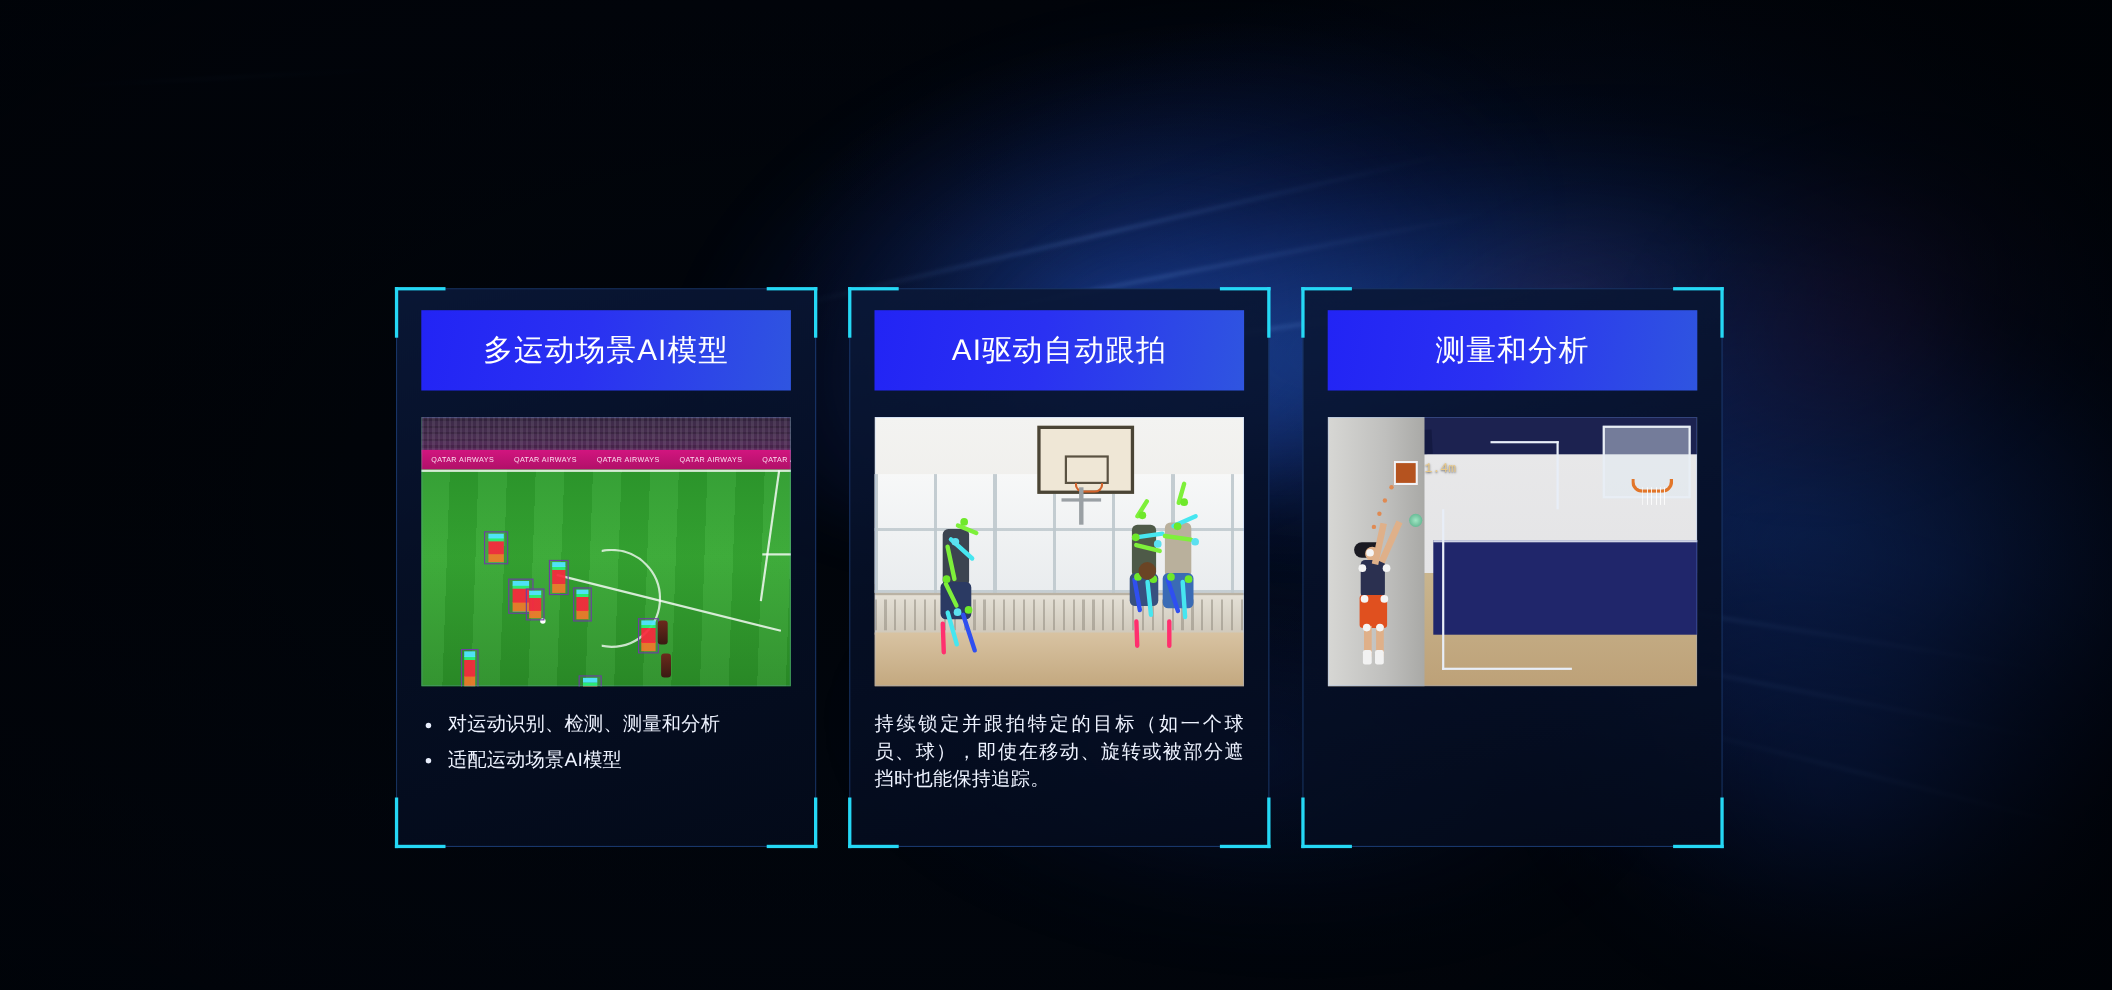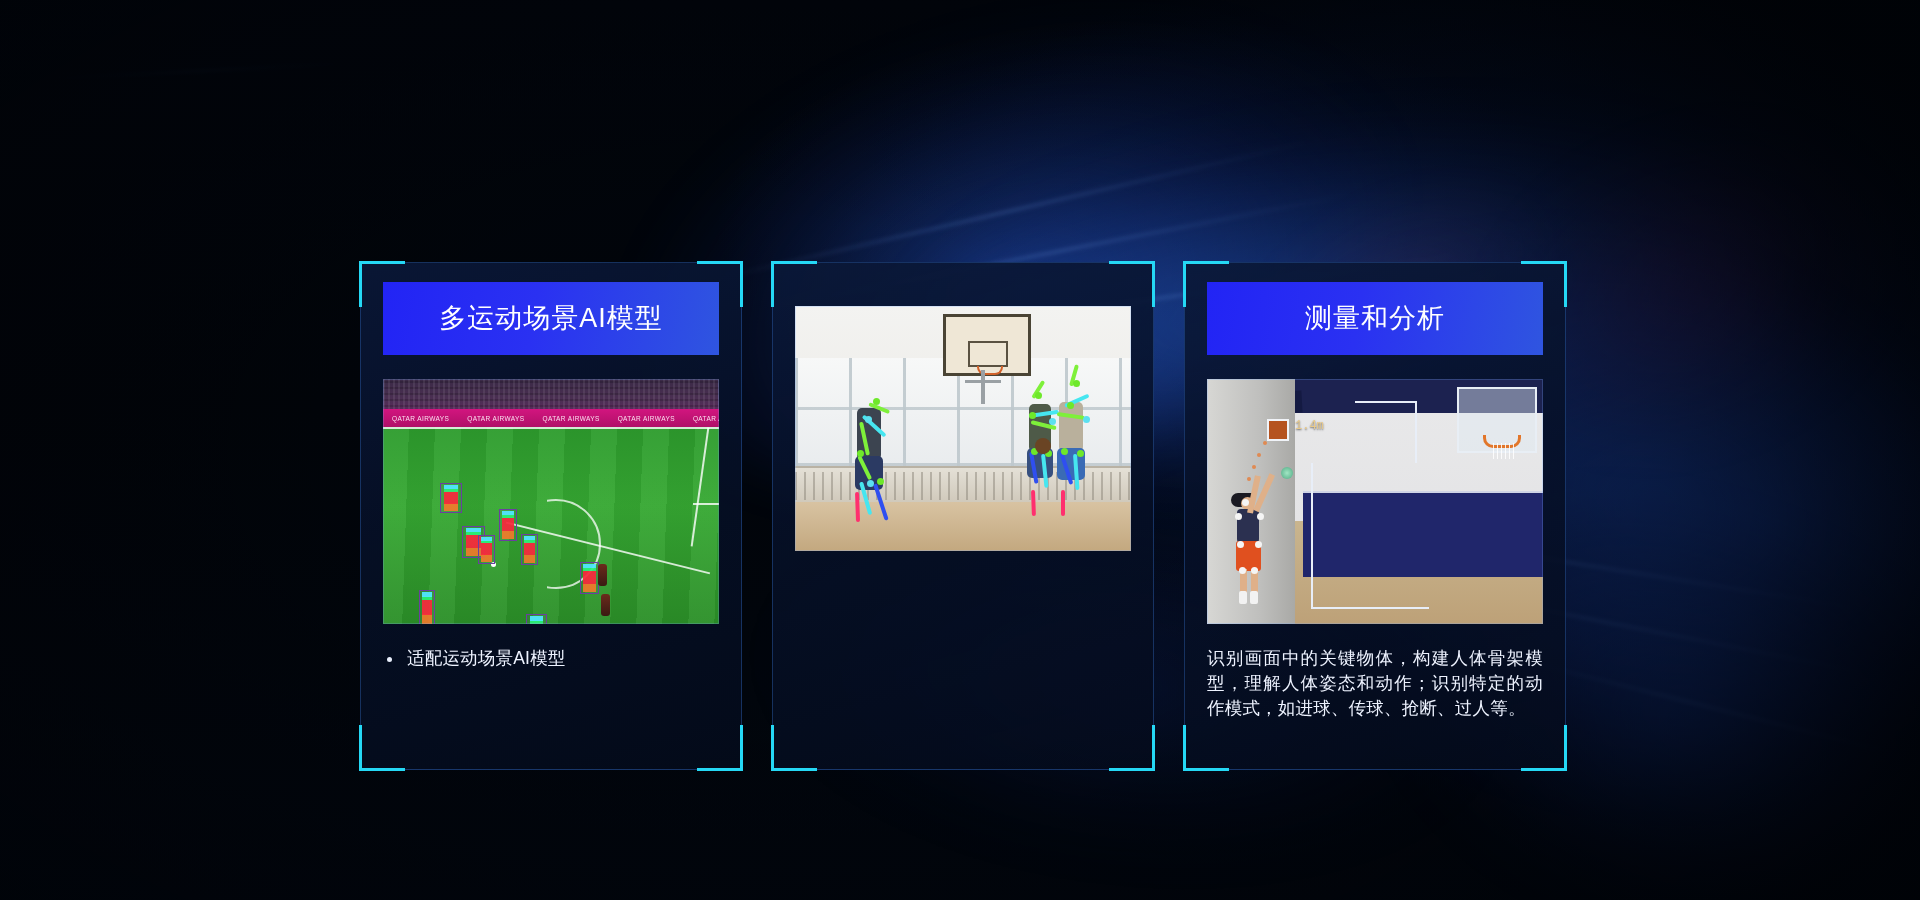--- a/index.html
+++ b/index.html
@@ -394,33 +394,37 @@
               </div>
 
             <div class="pl" style="left:215px; top:185px;"></div>
             <div class="pl" style="left:218px; top:215px;"></div>
           </div>
           <div class="thumb-glow"></div>
         </div>
 
         <div class="card-body">
           <ul class="bullets">
+            <li>对运动识别、检测、测量和分析</li>
             <li>适配运动场景AI模型</li>
           </ul>
         </div>
       </div>
     </div>
 
     <div class="card">
       <span class="corner tl"></span>
       <span class="corner tr"></span>
       <span class="corner bl"></span>
       <span class="corner br"></span>
 
       <div class="card-inner">
+        <div class="card-header">
+          <div class="title">AI驱动自动跟拍</div>
+        </div>
 
         <div class="thumb">
           <div class="gym">
             <div class="winwall"></div>
             <div class="radiator"></div>
             <div class="floor"></div>
             <div class="board"></div>
             <div class="hoop"></div>
             <div class="pole"></div>
             <div class="pole2"></div>
@@ -472,20 +476,23 @@
               <div class="joint c" style="left:36px; top:38px;"></div>
               <div class="joint" style="left:14px; top:70px;"></div>
               <div class="joint" style="left:30px; top:72px;"></div>
             </div>
 
             <div style="position:absolute; left:240px; top:132px; width:16px; height:16px; border-radius:50%; background:#6a4424;"></div>
           </div>
           <div class="thumb-glow"></div>
         </div>
 
+        <div class="card-body">
+          <p class="para">持续锁定并跟拍特定的目标（如一个球员、球），即使在移动、旋转或被部分遮挡时也能保持追踪。</p>
+        </div>
       </div>
     </div>
 
     <div class="card">
       <span class="corner tl"></span>
       <span class="corner tr"></span>
       <span class="corner bl"></span>
       <span class="corner br"></span>
 
       <div class="card-inner">
@@ -533,20 +540,17 @@
               <div class="joint" style="left:28px; top:26px; background:#f5f5f5;"></div>
               <div class="joint" style="left:8px;  top:54px; background:#f5f5f5;"></div>
               <div class="joint" style="left:26px; top:54px; background:#f5f5f5;"></div>
               <div class="joint" style="left:10px; top:80px; background:#f5f5f5;"></div>
               <div class="joint" style="left:22px; top:80px; background:#f5f5f5;"></div>
             </div>
           </div>
           <div class="thumb-glow"></div>
         </div>
 
-        <div class="card-body">
-          <p class="para">识别画面中的关键物体，构建人体骨架模型，理解人体姿态和动作；识别特定的动作模式，如进球、传球、抢断、过人等。</p>
-        </div>
       </div>
     </div>
 
   </div>
 </div>
 
 </body></html>

